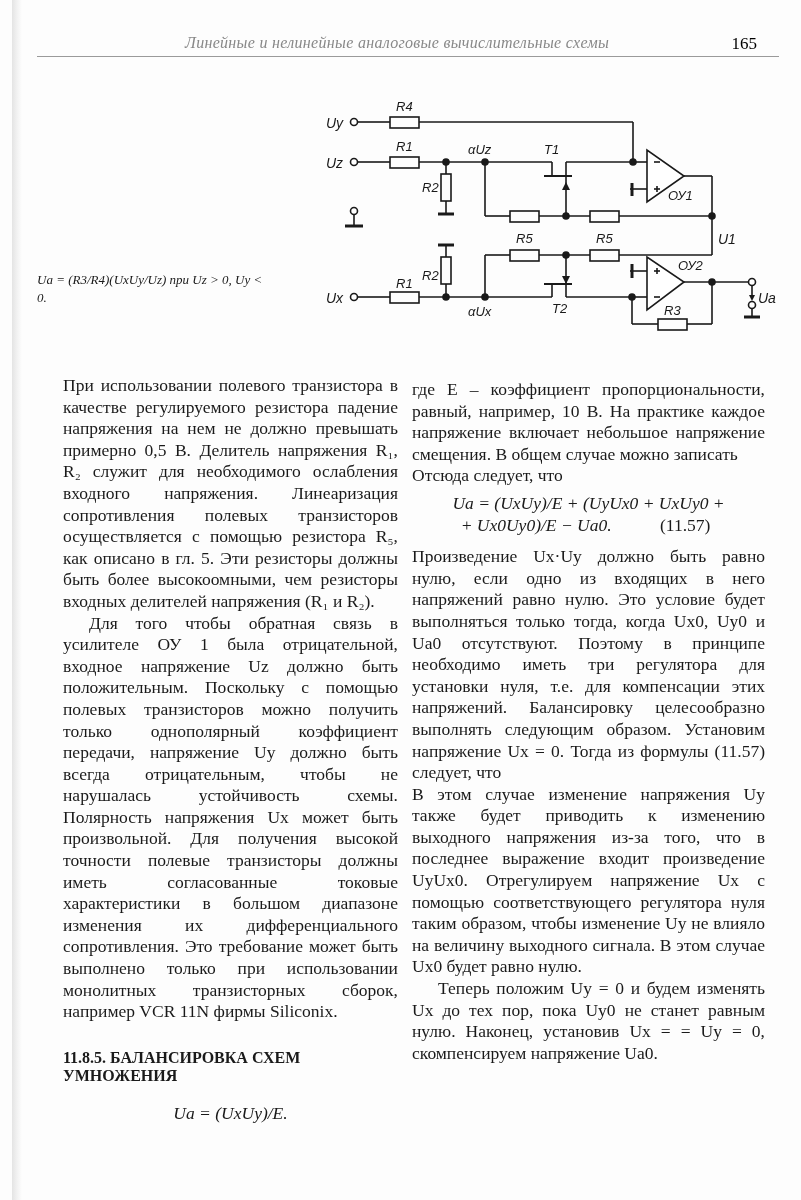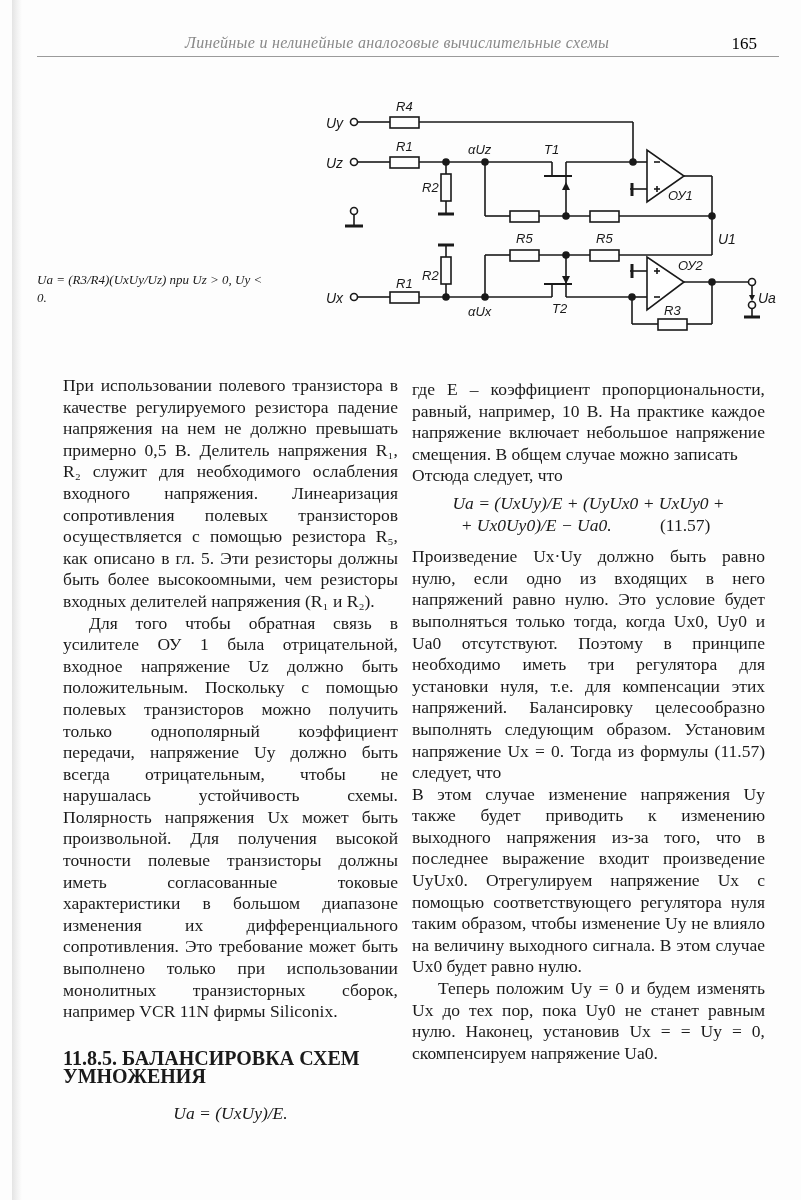--- a/index.html
+++ b/index.html
@@ -23,21 +23,21 @@
   .caption-title { text-align:justify; text-align-last:left; }
   .caption-formula { font-size:13px; font-style:italic; margin-top:1px; }
 
   .col { position:absolute; font-size:17.5px; line-height:21.6px; text-align:justify; }
   .col-left { left:37px; top:375px; width:335px;margin-left:26px; }
   .col-right { left:412px; top:379px; width:353px; }
   .col p { margin:0; }
   .ind { text-indent:26px; }
   .formula { text-align:center; font-style:italic; margin:6px 0 4px; }
   .formula-num { font-style:normal; }
-  .heading { font-weight:bold; font-size:20px; line-height:18px; margin:26px 0 18px; text-align:left; }
+  .heading { font-weight:bold; font-size:16px; line-height:18px; margin:26px 0 18px; text-align:left; }
 </style>
 </head>
 <body>
 
 <div class="edge"></div>
 
 <div class="header">
   <span class="running-title">Линейные и нелинейные аналоговые вычислительные схемы</span>
   <span class="page-number">165</span>
 </div>

